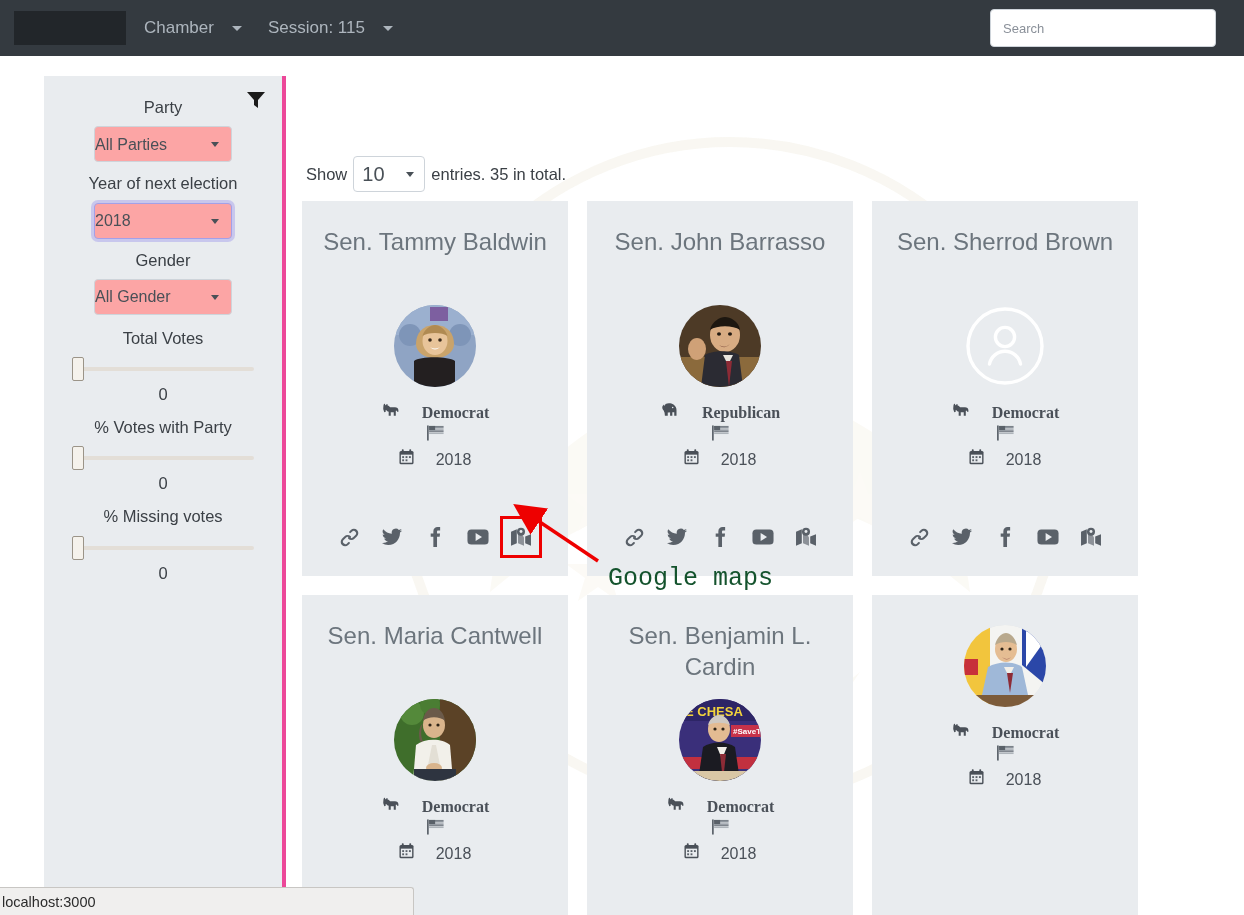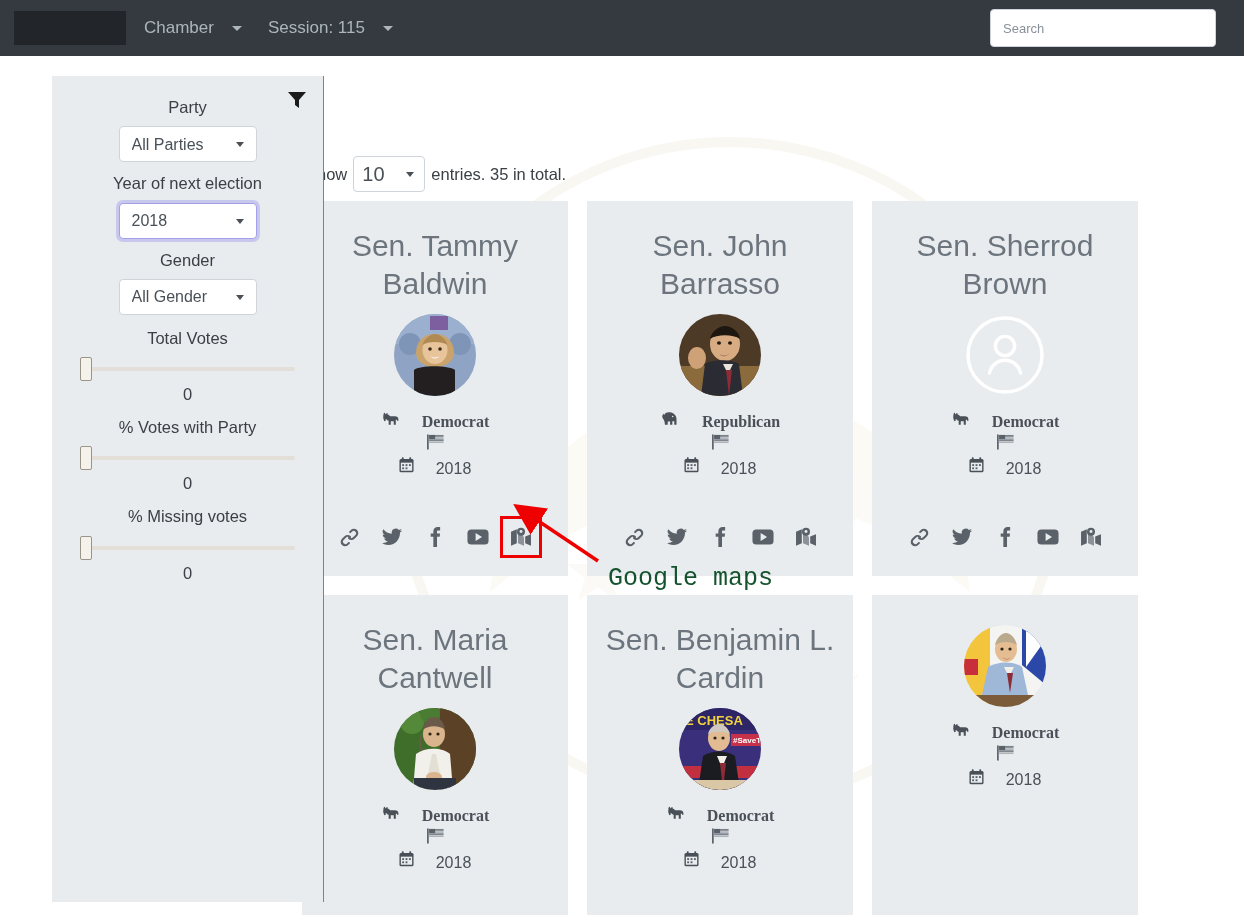--- a/index.html
+++ b/index.html
@@ -71,25 +71,25 @@
     width: 860px; height: 830px;
     overflow: hidden;
     z-index: 0;
     opacity: .55;
   }
   .seal-bg svg { position: absolute; left: 50px; top: -40px; }
 
   
   .sidebar {
     position: absolute;
-    left: 52px; top: 20px;
-    width: 272px;
+    left: 44px; top: 20px;
+    width: 242px;
     height: 826px;
     background: #e9ecef;
-    border-right: 1px solid #ec4899;
+    border-right: 4px solid #ec4899;
     z-index: 5;
     padding: 14px 22px 0 22px;
   }
   .filter-icon {
     position: absolute;
     right: 16px; top: 14px;
     width: 20px; height: 20px;
     cursor: pointer;
   }
   .filter-label {
@@ -98,27 +98,27 @@
     color: #3b4046;
     margin: 10px 0 8px 0;
     line-height: 1.35;
   }
   .filter-label.first { margin-top: 6px; }
   .sel {
     display: block;
     width: 138px;
     height: 36px;
     margin: 0 auto;
-    background: #ffffff;
+    background: #fca5a5;
     border: 1px solid #ced4da;
     border-radius: 4px;
     font-size: 16px;
     font-family: "Liberation Sans", sans-serif;
     color: #495057;
-    padding: 0 12px;
+    padding: 0 0;
     outline: none;
     -webkit-appearance: none;
     appearance: none;
   }
   .sel-wrap { position: relative; width: 138px; margin: 0 auto; }
   .sel-wrap::after {
     content: "";
     position: absolute;
     right: 13px; top: 16px;
     width: 0; height: 0;
@@ -216,21 +216,21 @@
     background: #e9ecef;
     width: 266px;
     height: 375px;
     padding: 26px 14px 0 14px;
     display: flex;
     flex-direction: column;
     align-items: center;
     position: relative;
   }
   .card-name {
-    font-size: 30px;
+    font-size: 24px;
     font-weight: 400;
     color: #6c757d;
     text-align: center;
     line-height: 1.28;
     min-height: 68px;
     margin: 0 0 6px 0;
   }
   .avatar {
     width: 82px; height: 82px;
     border-radius: 50%;
@@ -829,13 +829,16 @@
       <defs>
         <marker id="arrowhead" markerWidth="9" markerHeight="9" refX="7" refY="4.5" orient="auto">
           <polygon points="0 0, 9 4.5, 0 9" fill="#ee0000"></polygon>
         </marker>
       </defs>
       <line x1="598" y1="505" x2="519" y2="452" stroke="#ee0000" stroke-width="3.5" marker-end="url(#arrowhead)"></line>
     </svg>
     <div class="annot-text">Google maps</div>
   </div>
 
+  <div class="statusbar">
+    <span>localhost:3000</span>
+  </div>
 </div>
 
 </body></html>

